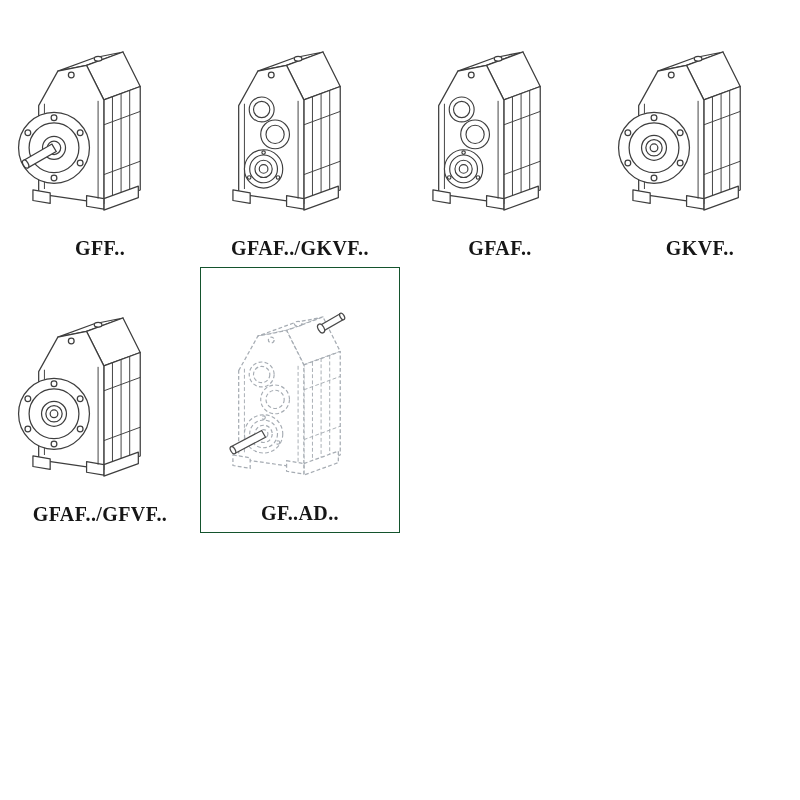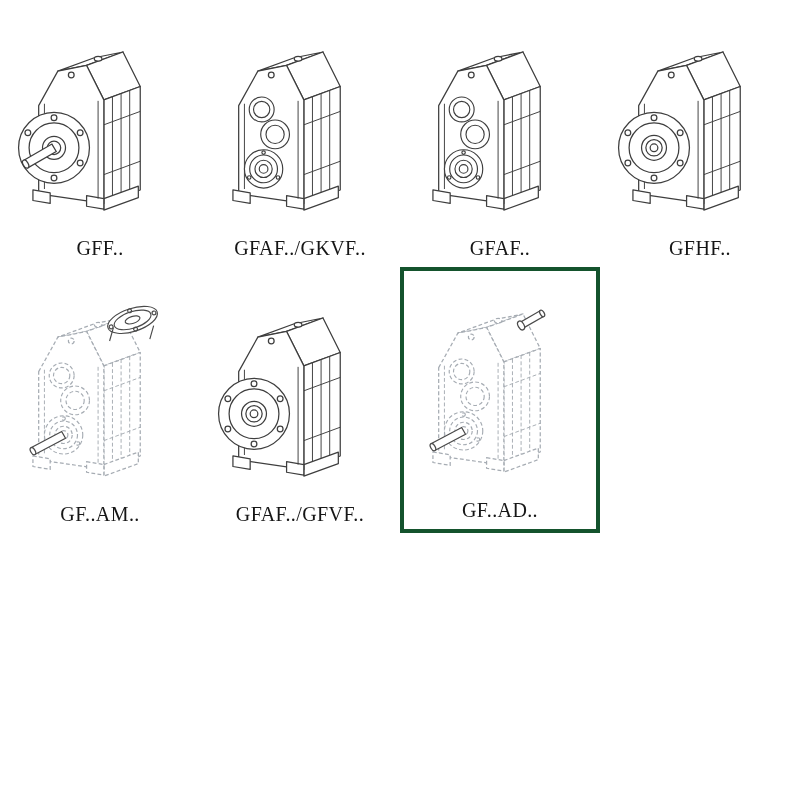--- a/index.html
+++ b/index.html
@@ -1,24 +1,24 @@
 <!DOCTYPE html>
 <html><head>
 <meta charset="utf-8">
 <style>
   *{margin:0;padding:0;box-sizing:border-box}
   html,body{width:800px;height:800px;background:#ffffff;font-family:"Liberation Serif",serif;overflow:hidden}
   .grid{display:grid;grid-template-columns:repeat(4,1fr);grid-template-rows:repeat(3,1fr);width:800px;height:800px}
   .cell{display:flex;flex-direction:column;align-items:center;justify-content:flex-end;padding:3px 2px 7px;overflow:hidden}
   .fig{width:190px;height:206px;flex:0 0 auto}
-  .label{font-weight:400;font-size:20px;color:#161616;letter-spacing:.4px;text-align:center;margin-top:2px;white-space:nowrap}
+  .label{font-weight:700;font-size:20px;color:#161616;letter-spacing:.4px;text-align:center;margin-top:2px;white-space:nowrap}
   .ink{color:#3e3e3e}
   .ghost{color:#a6acb3;stroke-dasharray:4 2.4}
   .attach{color:#4a4a4a}
-  .cell-bordered{border:4px solid #14532d}
+  .cell-bordered{border:1px solid #14532d}
   .defs-svg{position:absolute;width:0;height:0;overflow:hidden}
 </style>
 </head>
 <body>
 
 <svg class="defs-svg" aria-hidden="true">
   <defs>
     <g id="housing" fill="#ffffff" stroke="currentColor" stroke-width="1.3" stroke-linejoin="round">
       <polygon points="46,44 76,38 114,24 84,30"></polygon>
       <polygon points="76,38 94,74 132,60 114,24"></polygon>
@@ -143,34 +143,25 @@
       <use href="#bores" class="ink"></use>
     </svg>
     <figcaption class="label">GFAF..</figcaption>
   </figure>
 
   <figure class="cell">
     <svg class="fig" viewBox="0 0 180 215" role="img">
       <use href="#housing" class="ink"></use>
       <use href="#flange-hollow" class="ink"></use>
     </svg>
-    <figcaption class="label">GFHF..</figcaption>
+    <figcaption class="label">GKVF..</figcaption>
   </figure>
 
 
 
-  <figure class="cell">
-    <svg class="fig" viewBox="0 0 180 215" role="img">
-      <use href="#housing" class="ghost"></use>
-      <use href="#bores" class="ghost"></use>
-      <use href="#top-flange" class="attach"></use>
-      <use href="#ghost-shaft" class="attach"></use>
-    </svg>
-    <figcaption class="label">GF..AM..</figcaption>
-  </figure>
 
 
   <figure class="cell">
     <svg class="fig" viewBox="0 0 180 215" role="img">
       <use href="#housing" class="ink"></use>
       <use href="#flange-hollow" class="ink"></use>
     </svg>
     <figcaption class="label">GFAF../GFVF..</figcaption>
   </figure>
 

